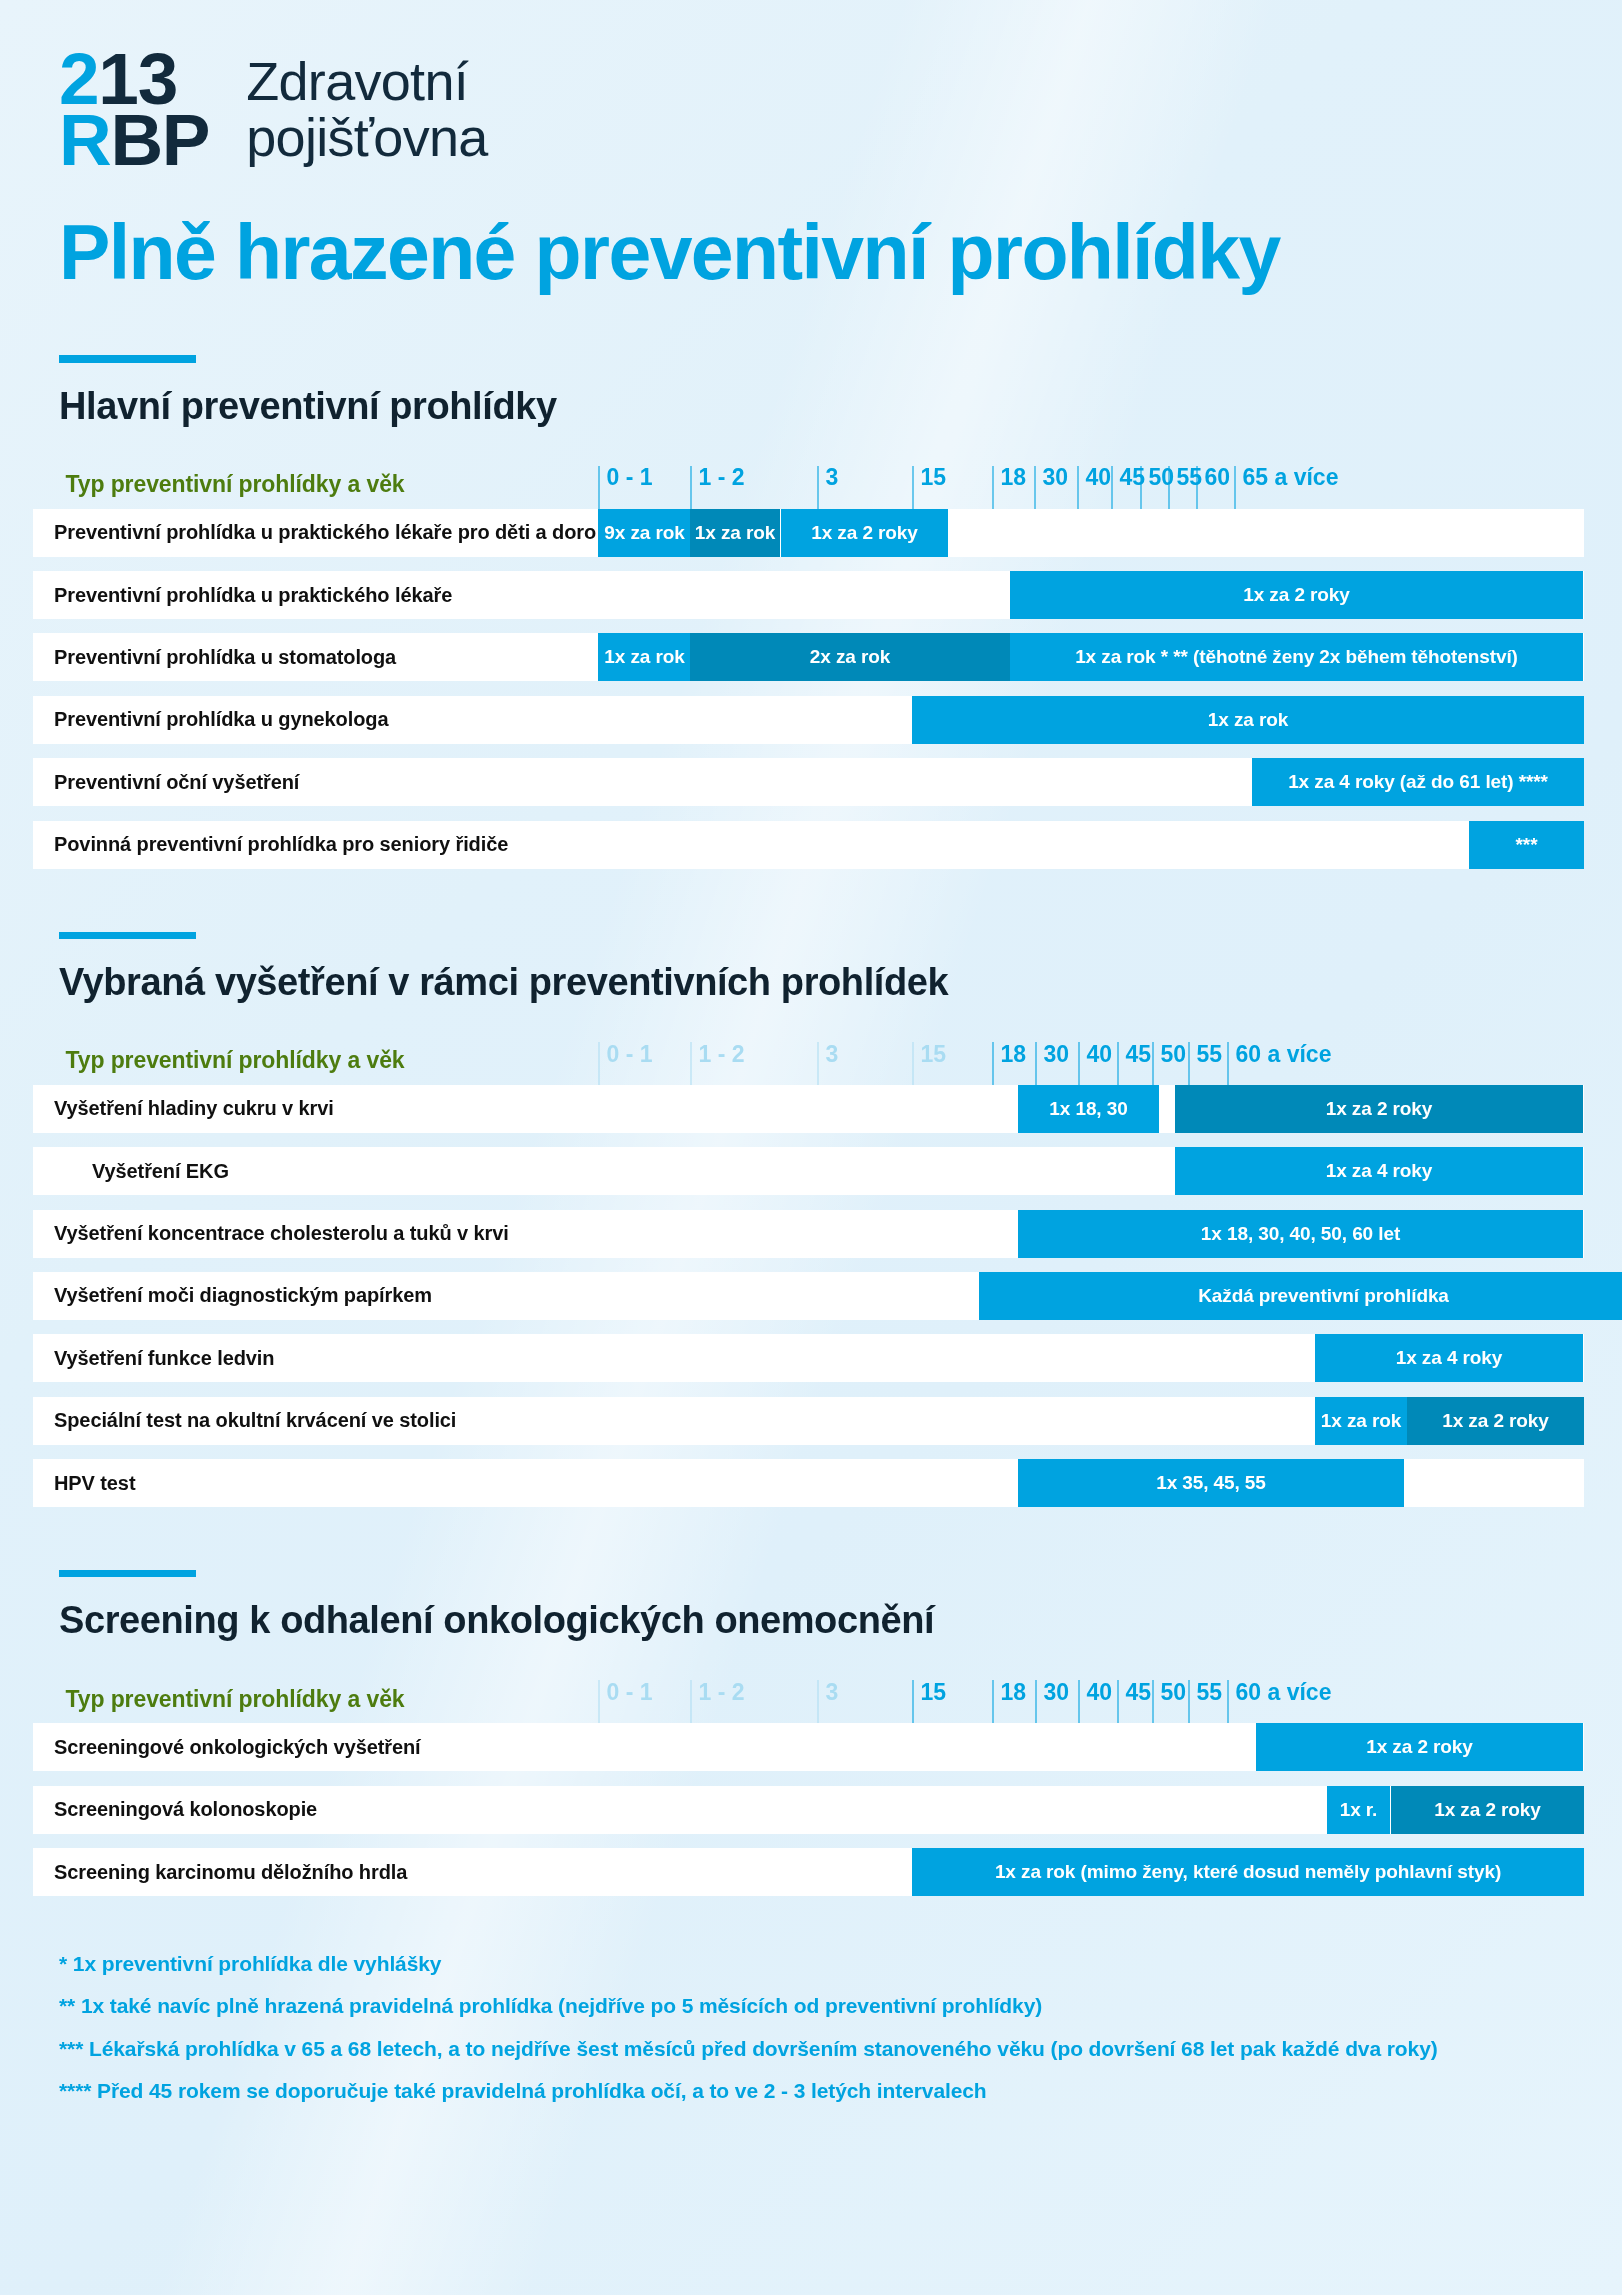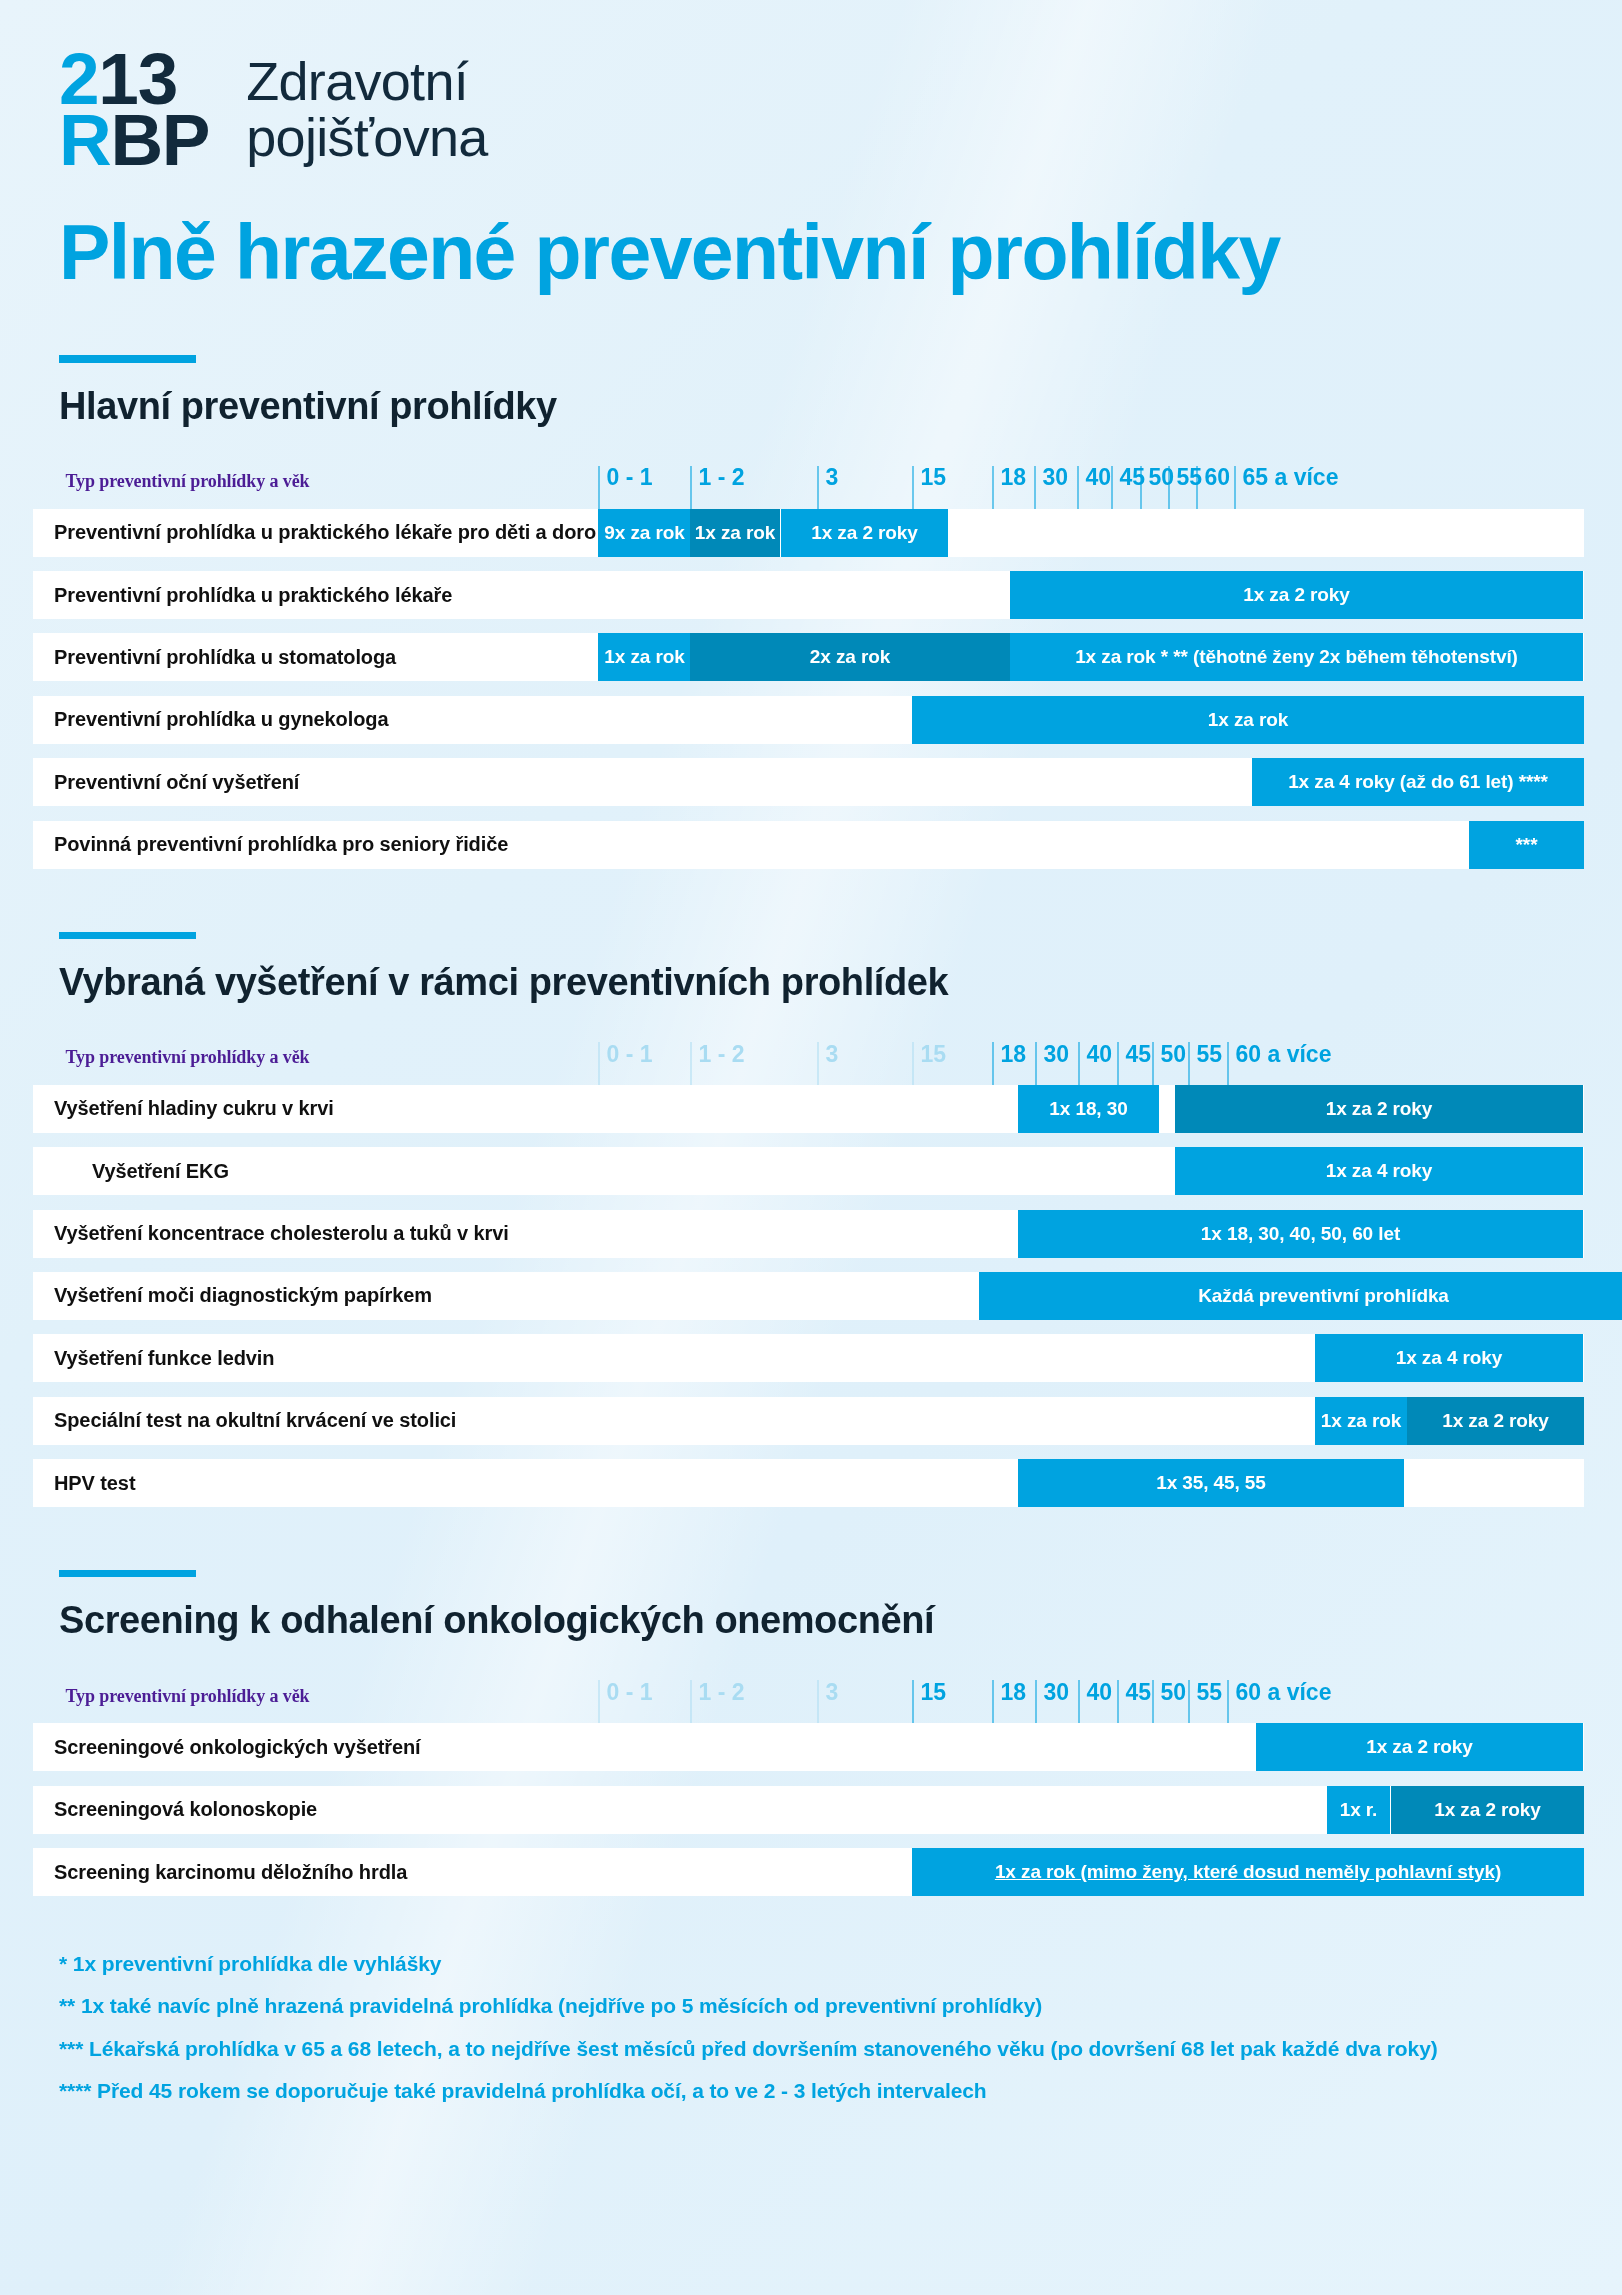--- a/index.html
+++ b/index.html
@@ -35,21 +35,21 @@
 
   
   .section{margin-top:63px;}
   .sec-rule{width:137px;height:7.2px;background:#00a3e0;margin-bottom:22px;}
   .sec-title{font-size:38px;font-weight:700;color:#10222f;letter-spacing:-0.4px;margin:0 0 38px 0;}
 
   
   .tbl{position:relative;}
   .hdr{position:relative;height:43px;}
   .hdr-label{
-    position:absolute;left:6.5px;top:5.2px;font-size:18px;font-weight:700;color:#4c1d95;letter-spacing:-0.1px;font-family:Liberation Serif, serif;
+    position:absolute;left:6.5px;top:5.2px;font-size:23px;font-weight:700;color:#4d7c0f;letter-spacing:-0.1px;
   }
   .tick{position:absolute;top:-1.3px;font-size:23px;font-weight:700;color:#00a3e0;white-space:nowrap;padding-left:8.5px;}
   .tick.dim{color:#a9dcf2;}
   .tick::before{
     content:"";position:absolute;left:0;top:1.3px;width:2px;height:73px;background:currentColor;opacity:.55;
   }
   .tick.dim::before{opacity:.5;}
 
   .row{position:relative;height:48px;margin-bottom:14.4px;}
   .row-label-cell{
@@ -264,21 +264,21 @@
             </div>
             <div class="row-track" style="left: 537px; width: 988px;"></div>
             <div class="bar light" style="left: 1268px; width: 63px;">1x r.</div>
             <div class="bar dark" style="left: 1332px; width: 193px;">1x za 2 roky</div>
           </div>
           <div class="row">
             <div class="row-label-cell" style="left: -26px; width: 563px;">
               <span class="row-label">Screening karcinomu děložního hrdla</span>
             </div>
             <div class="row-track" style="left: 537px; width: 988px;"></div>
-            <div class="bar light" style="left: 853px; width: 672px; text-decoration: underline;">1x za rok (mimo ženy, které dosud neměly pohlavní styk)</div>
+            <div class="bar light" style="left: 853px; width: 672px;">1x za rok (mimo ženy, které dosud neměly pohlavní styk)</div>
           </div>
         </div>
       </div>
     </div>
 
   <div class="notes" id="notes-host">
       <div class="note">* 1x preventivní prohlídka dle vyhlášky</div>
       <div class="note">** 1x také navíc plně hrazená pravidelná prohlídka (nejdříve po 5 měsících od preventivní prohlídky)</div>
       <div class="note">*** Lékařská prohlídka v 65 a 68 letech, a to nejdříve šest měsíců před dovršením stanoveného věku (po dovršení 68 let pak každé dva roky)</div>
       <div class="note">**** Před 45 rokem se doporučuje také pravidelná prohlídka očí, a to ve 2 - 3 letých intervalech</div>

